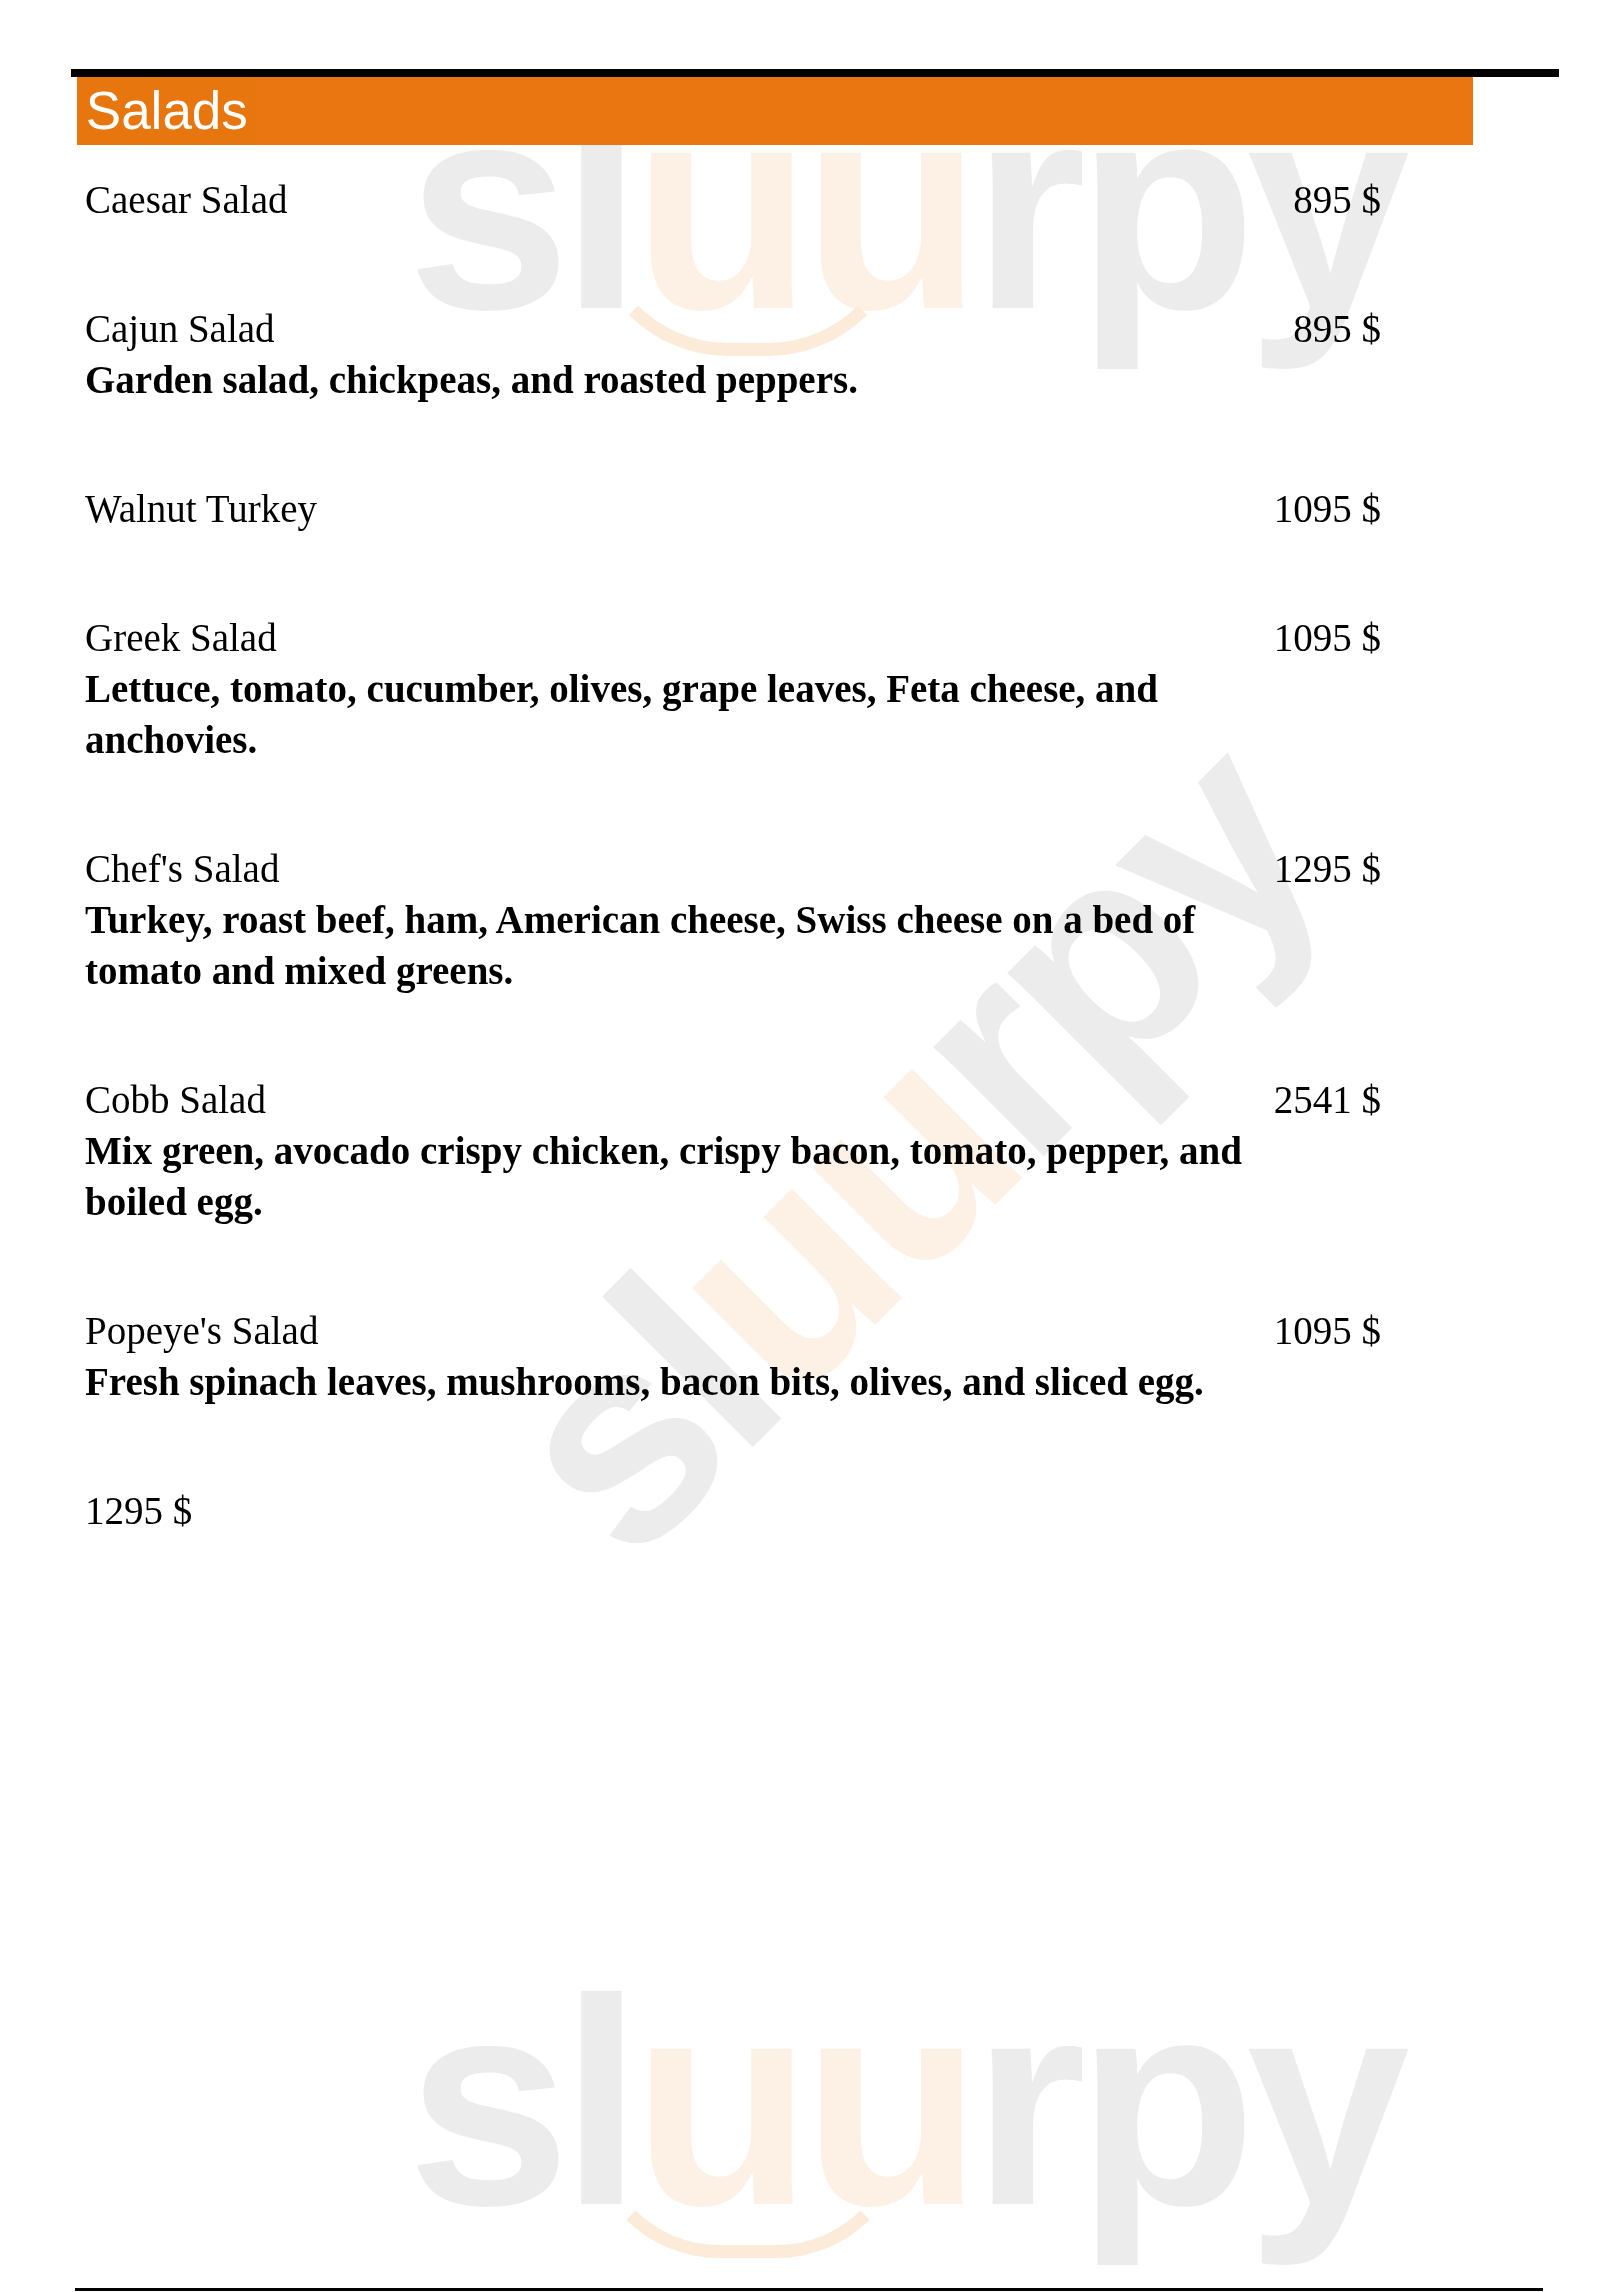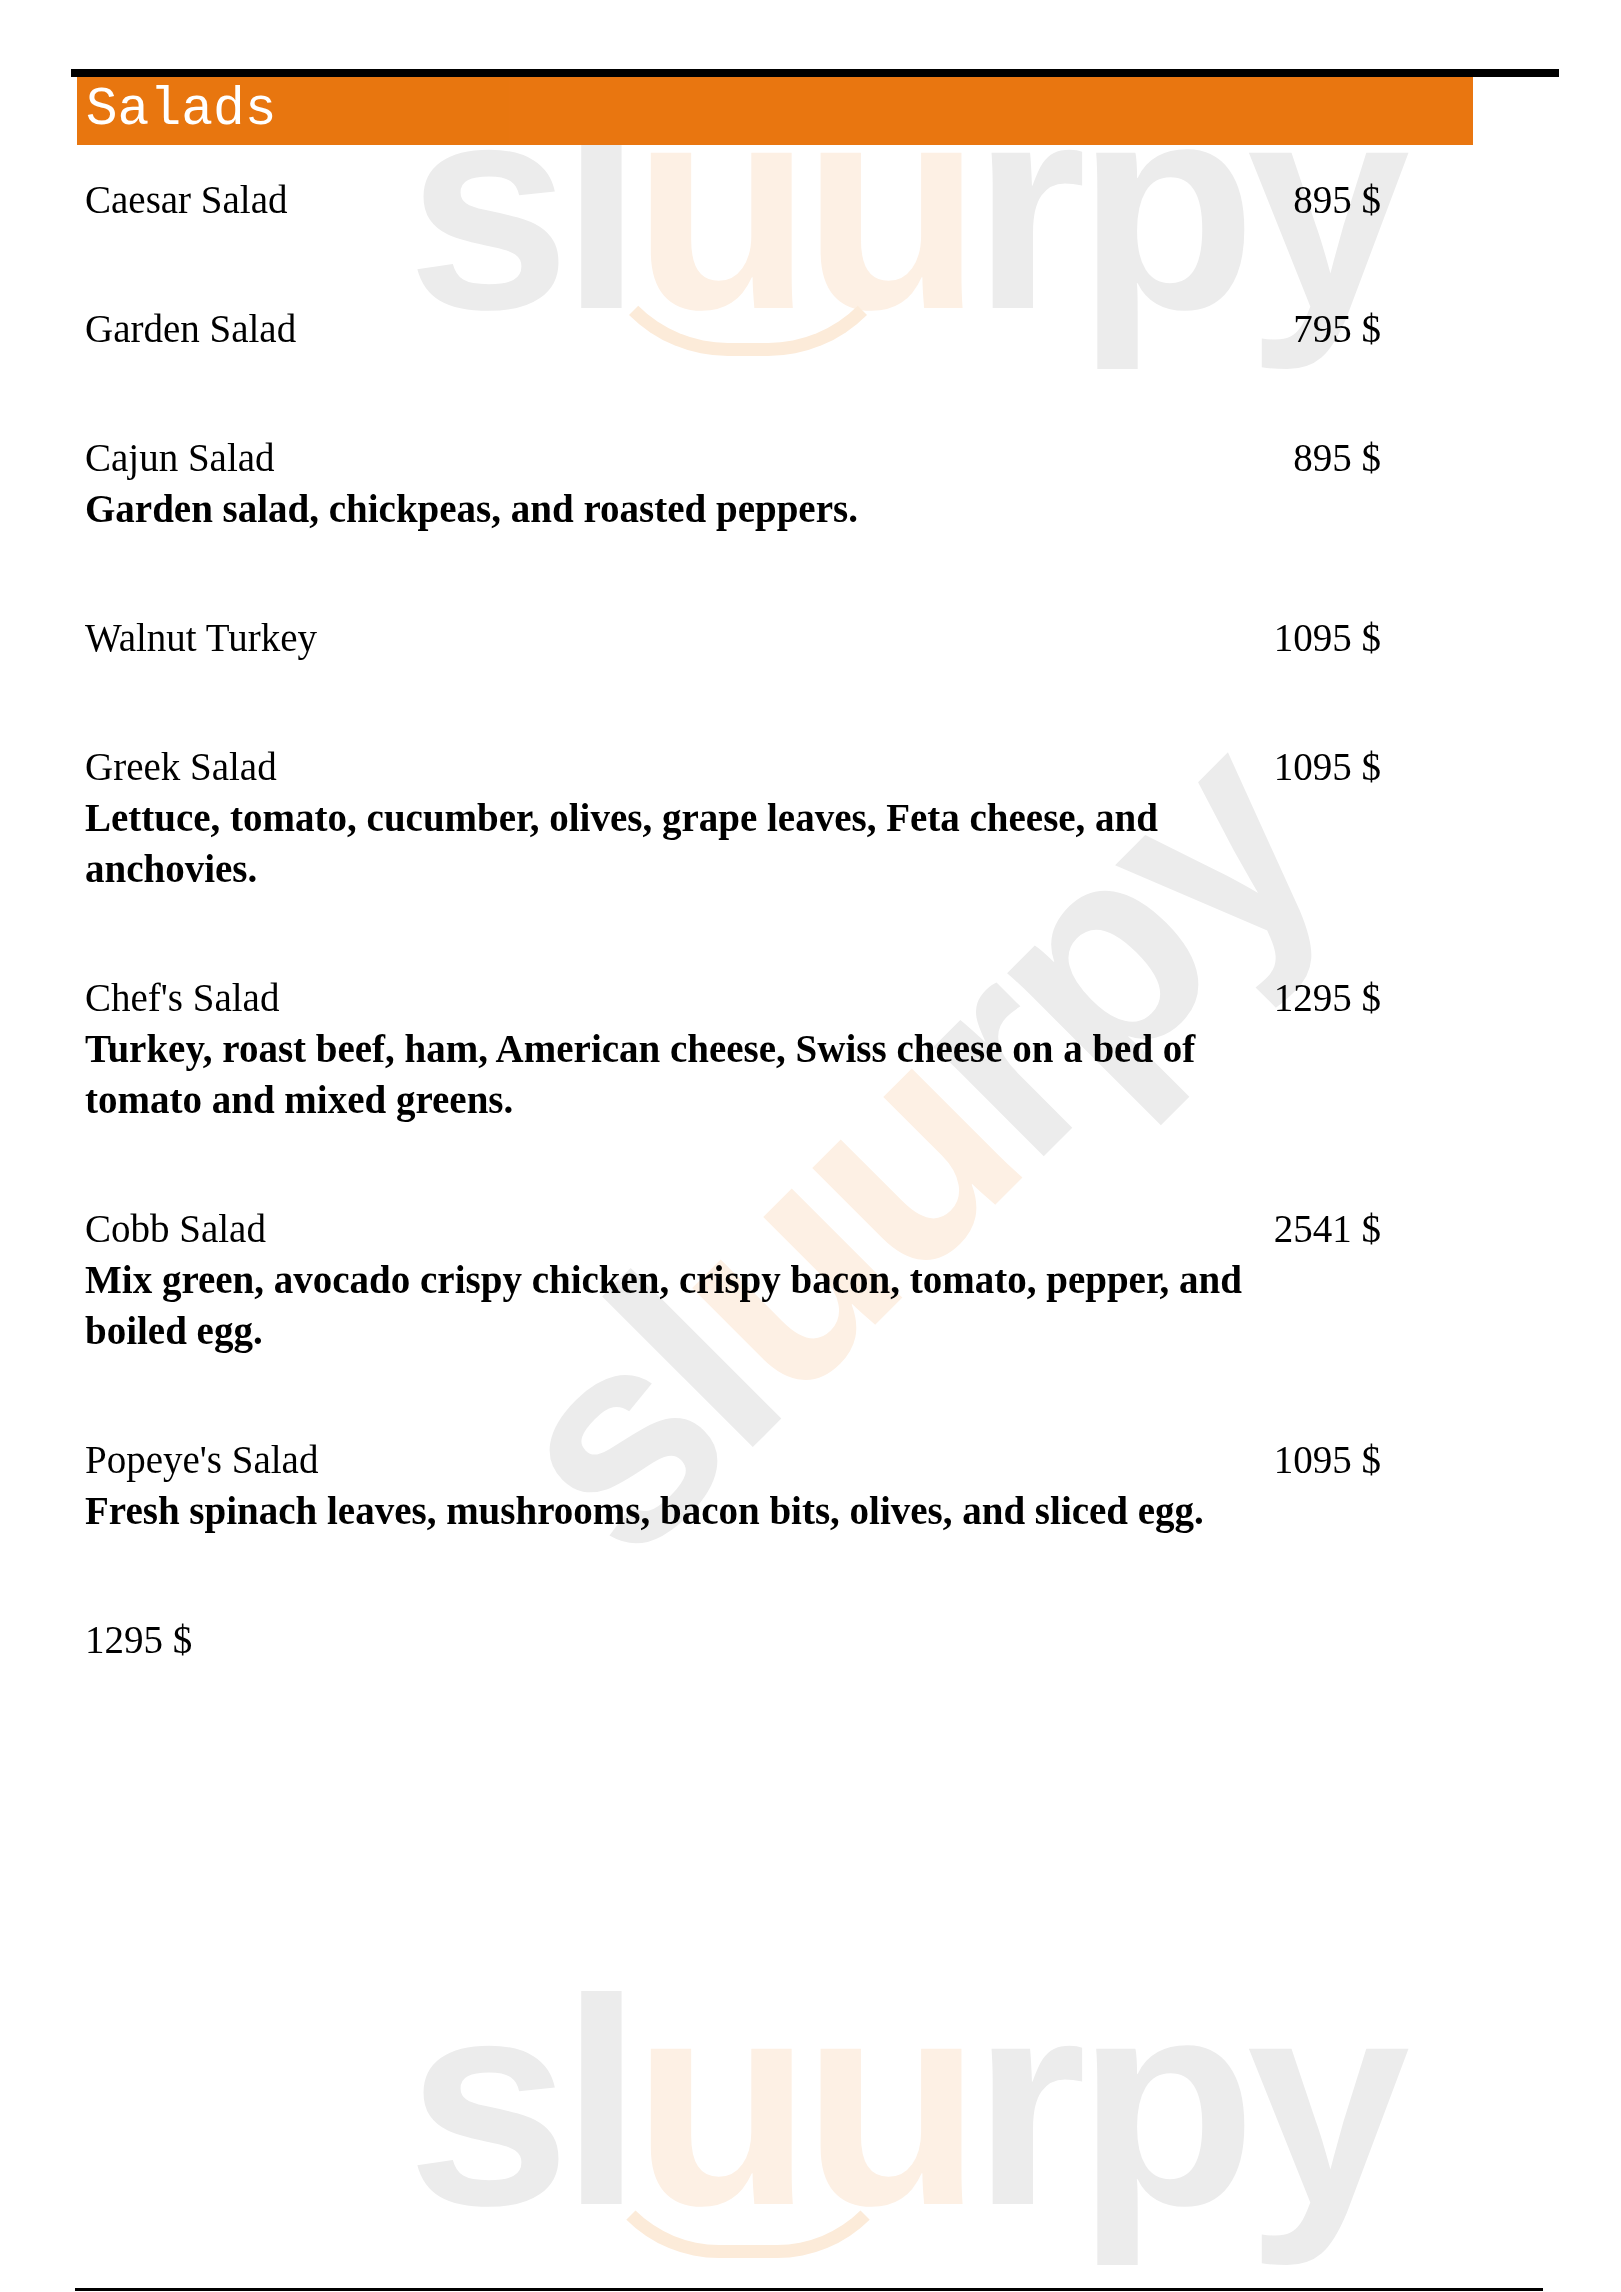--- a/index.html
+++ b/index.html
@@ -4,21 +4,21 @@
 <style>
   html, body { margin:0; padding:0; background:#ffffff; }
   body { width:1621px; height:2293px; position:relative; overflow:hidden; font-family:"Liberation Serif", serif; color:#000; }
   .wm { position:absolute; pointer-events:none; z-index:0; }
   .wm-text { font-family:"Liberation Sans", sans-serif; font-weight:bold; font-size:294px; letter-spacing:-9.8px; line-height:1; white-space:nowrap; }
   .wm-text .g { color:#ececec; }
   .wm-text .o { color:#fdf0e4; }
   .wm-smile { position:absolute; border:13.7px solid #fcebd9; border-top:none; border-left-color:transparent; border-right-color:transparent; border-radius:0 0 196px 196px; }
   .top-rule { position:absolute; left:71px; top:69px; width:1488px; height:7.8px; background:#000; z-index:2; }
   .section-header { position:absolute; left:77px; top:77px; width:1396px; height:68px; background:#e87208; opacity:0.97; z-index:3; }
-  .section-title { position:absolute; left:8.8px; top:3.9px; font-family:Liberation Mono, monospace; font-size:53px; color:#ffffff; line-height:59px; }
+  .section-title { position:absolute; left:8.8px; top:3.9px; font-family:Liberation Sans, sans-serif; font-size:53px; color:#ffffff; line-height:59px; }
   .items { position:absolute; left:85px; top:174px; width:1296px; z-index:4; }
   .item { position:relative; margin-bottom:78px; }
   .item-row { display:flex; justify-content:space-between; align-items:center; }
   .item-name, .item-price, .item-desc { font-size:39px; line-height:51px; }
   .item-desc { width:1157px;font-weight:bold; }
   .bottom-rule { position:absolute; left:75px; top:2288px; width:1468px; height:2.9px; background:#000; z-index:2; }
 </style>
 </head>
 <body>
 
@@ -40,26 +40,20 @@
 
 <div class="section-header">
   <div class="section-title">Salads</div>
 </div>
 
 <div class="items">
   <div class="item">
     <div class="item-row">
         <span class="item-name">Caesar Salad</span>
         <span class="item-price">895 $</span>
-      </div>
-  </div>
-  <div class="item">
-    <div class="item-row">
-        <span class="item-name">Garden Salad</span>
-        <span class="item-price">795 $</span>
       </div>
   </div>
   <div class="item">
     <div class="item-row">
         <span class="item-name">Cajun Salad</span>
         <span class="item-price">895 $</span>
       </div>
     <div class="item-desc">Garden salad, chickpeas, and roasted peppers.</div>
   </div>
   <div class="item">

